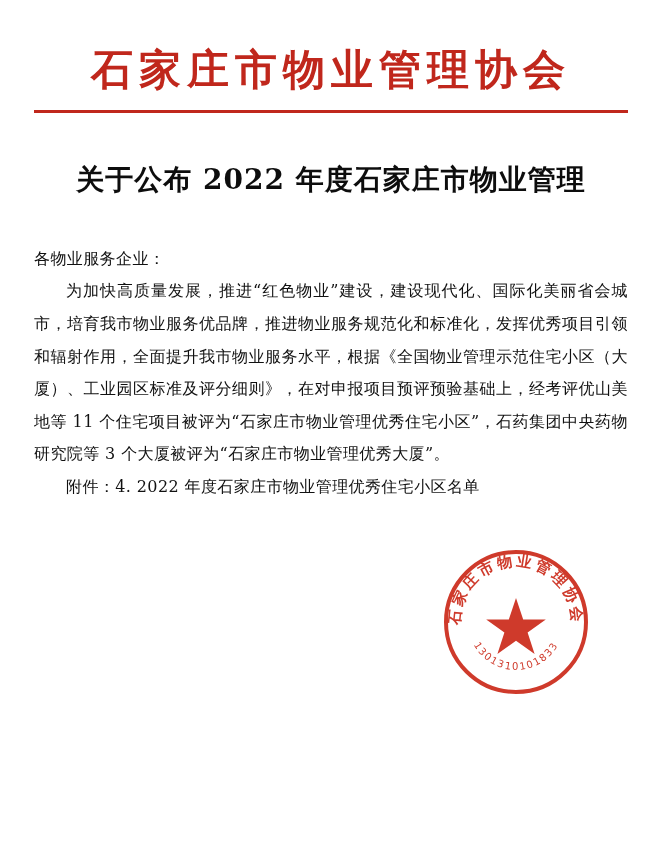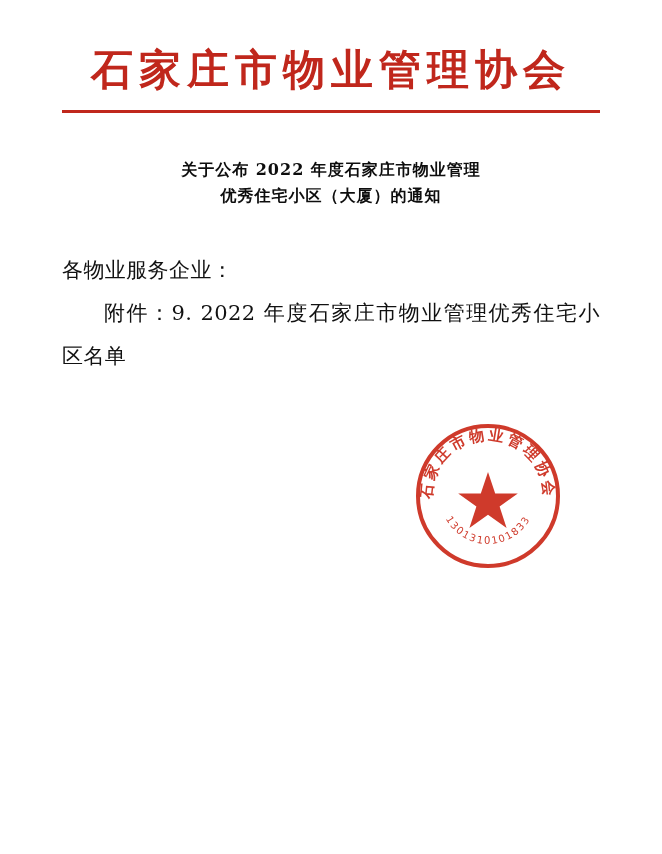--- a/index.html
+++ b/index.html
@@ -15,21 +15,21 @@
     overflow: hidden;
     font-family: "DejaVu Serif", "Liberation Serif", serif;
     color: #111111;
   }
 
   .page {
     position: relative;
     width: 662px;
     height: 854px;
     box-sizing: border-box;
-    padding: 0 62px;
+    padding: 0 34px;
   }
 
   
   .letterhead {
     padding-top: 46px;
     text-align: center;
   }
   .letterhead-title {
     font-family: "DejaVu Serif", "Liberation Serif", serif;
     font-weight: bold;
@@ -44,34 +44,34 @@
     width: 100%;
     height: 3px;
     background: #c0271c;
   }
 
   
   .doc-title {
     margin-top: 44px;
     text-align: center;
     font-weight: bold;
-    font-size: 16px;
+    font-size: 28px;
     line-height: 1.62;
     letter-spacing: 1px;
     color: #0d0d0d;
   }
   .doc-title-line {
     display: block;
     white-space: nowrap;
   }
 
   
   .body-text {
     margin-top: 40px;
-    font-size: 21px;
+    font-size: 16px;
     line-height: 2.04;
     letter-spacing: 0.4px;
     text-align: justify;
     text-justify: inter-ideograph;
     color: #111111;
   }
   .para {
     margin: 0 0 0 0;
   }
   .para.indent {
@@ -113,26 +113,26 @@
 
 <div class="page">
 
   <div class="letterhead">
     <div class="letterhead-title">石家庄市物业管理协会</div>
     <div class="letterhead-rule"></div>
   </div>
 
   <div class="doc-title">
     <span class="doc-title-line">关于公布 2022 年度石家庄市物业管理</span>
-    <span class="doc-title-line">优秀住宅小区（大厦）的通知</span>
   </div>
 
   <div class="body-text">
     <p class="para salutation">各物业服务企业：</p>
-    <p class="para attach-line">附件：9. 2022 年度石家庄市物业管理优秀住宅小区名单</p>
+    <p class="para indent">为加快高质量发展，推进“红色物业”建设，建设现代化、国际化美丽省会城市，培育我市物业服务优品牌，推进物业服务规范化和标准化，发挥优秀项目引领和辐射作用，全面提升我市物业服务水平，根据《全国物业管理示范住宅小区（大厦）、工业园区标准及评分细则》，在对申报项目预评预验基础上，经考评优山美地等 11 个住宅项目被评为“石家庄市物业管理优秀住宅小区”，石药集团中央药物研究院等 3 个大厦被评为“石家庄市物业管理优秀大厦”。</p>
+    <p class="para attach-line">附件：4. 2022 年度石家庄市物业管理优秀住宅小区名单</p>
   </div>
 
   <div class="sign-block">
 
     <div class="seal">
       <svg viewBox="0 0 152 152" width="152" height="152" aria-hidden="true">
         <defs>
           <path id="sealTopArc" d="M 20,76 A 56,56 0 0 1 132,76"></path>
           <path id="sealBottomArc" d="M 28,76 A 48,48 0 0 0 124,76"></path>
         </defs>

